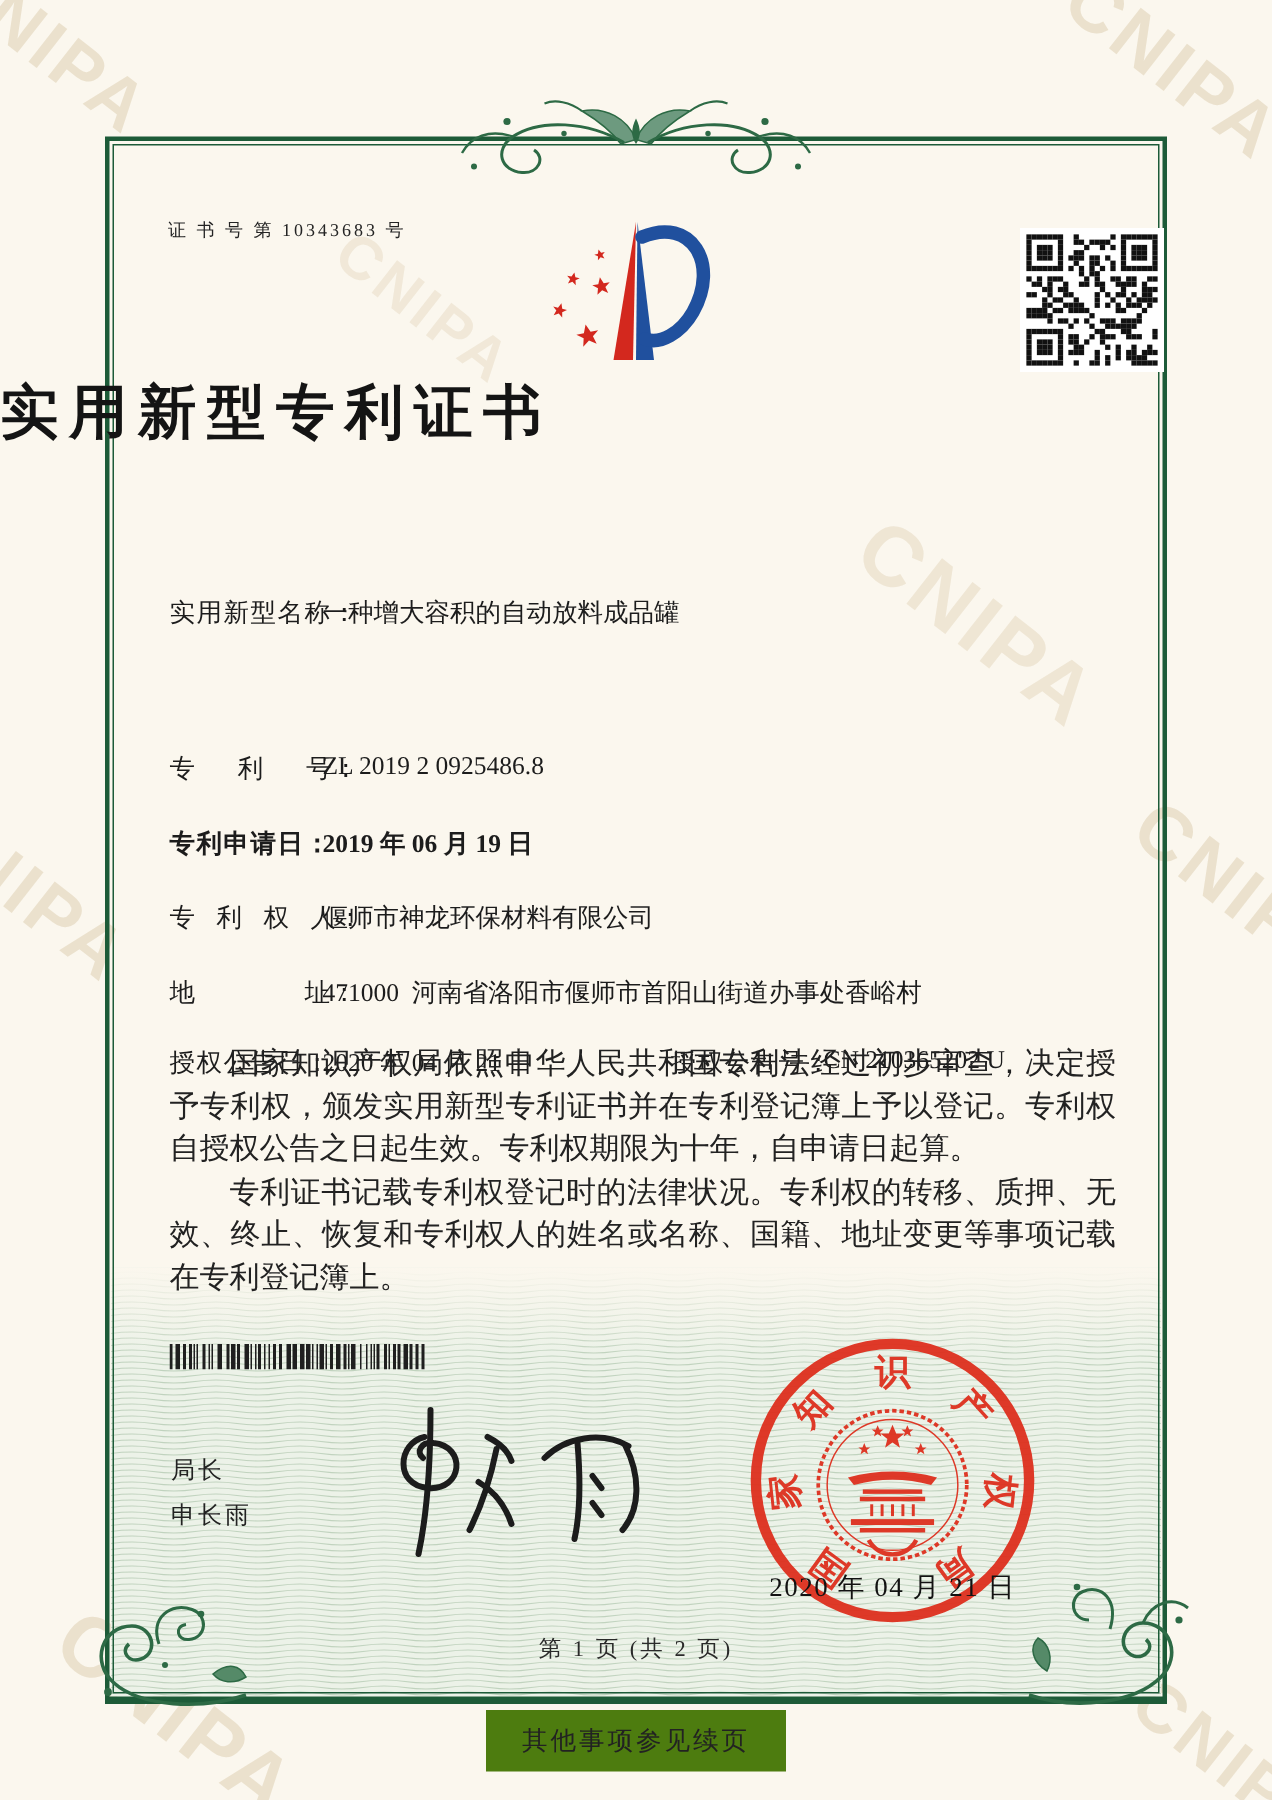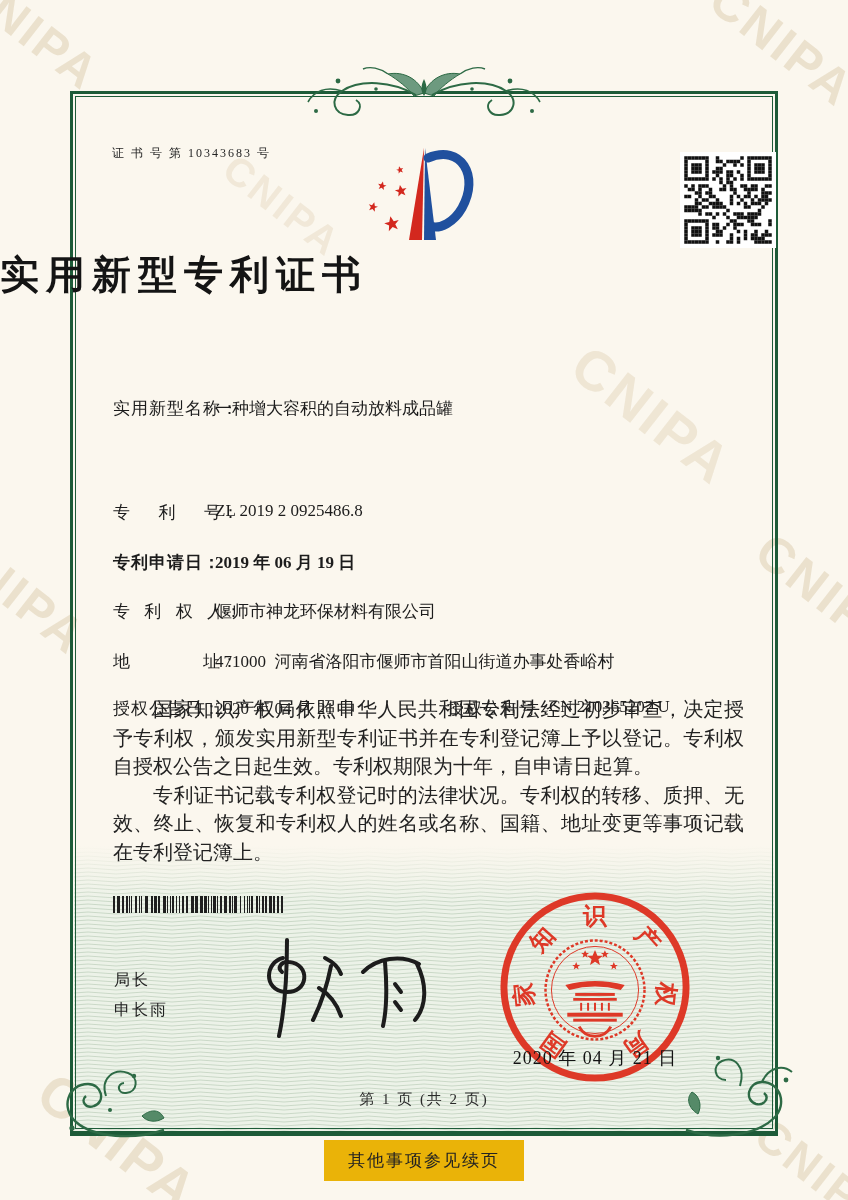--- a/index.html
+++ b/index.html
@@ -62,21 +62,21 @@
              font-family:"Liberation Sans","DejaVu Sans",sans-serif;color:#222;letter-spacing:2px;}
   .signature{position:absolute;left:235px;top:928px;}
 
   .seal{position:absolute;left:496px;top:888px;}
   .seal-date{position:absolute;left:500px;top:1046px;width:190px;text-align:center;
              font-size:18px;color:#121212;letter-spacing:1px;}
 
   .page-num{position:absolute;left:0;right:0;top:1090px;text-align:center;font-size:15px;
             letter-spacing:2px;color:#2a2a2a;}
   .continuation{position:absolute;left:50%;top:1140px;transform:translateX(-50%);
-            background:#eab308;padding:9px 24px;font-size:17px;color:#222;letter-spacing:2px;white-space:nowrap;}
+            background:#4d7c0f;padding:9px 24px;font-size:17px;color:#222;letter-spacing:2px;white-space:nowrap;}
 </style>
 </head>
 <body>
 
 <div class="page">
 
   <div class="wm wm1">CNIPA</div>
   <div class="wm wm2">CNIPA</div>
   <div class="wm wm3">CNIPA</div>
   <div class="wm wm4">CNIPA</div>

